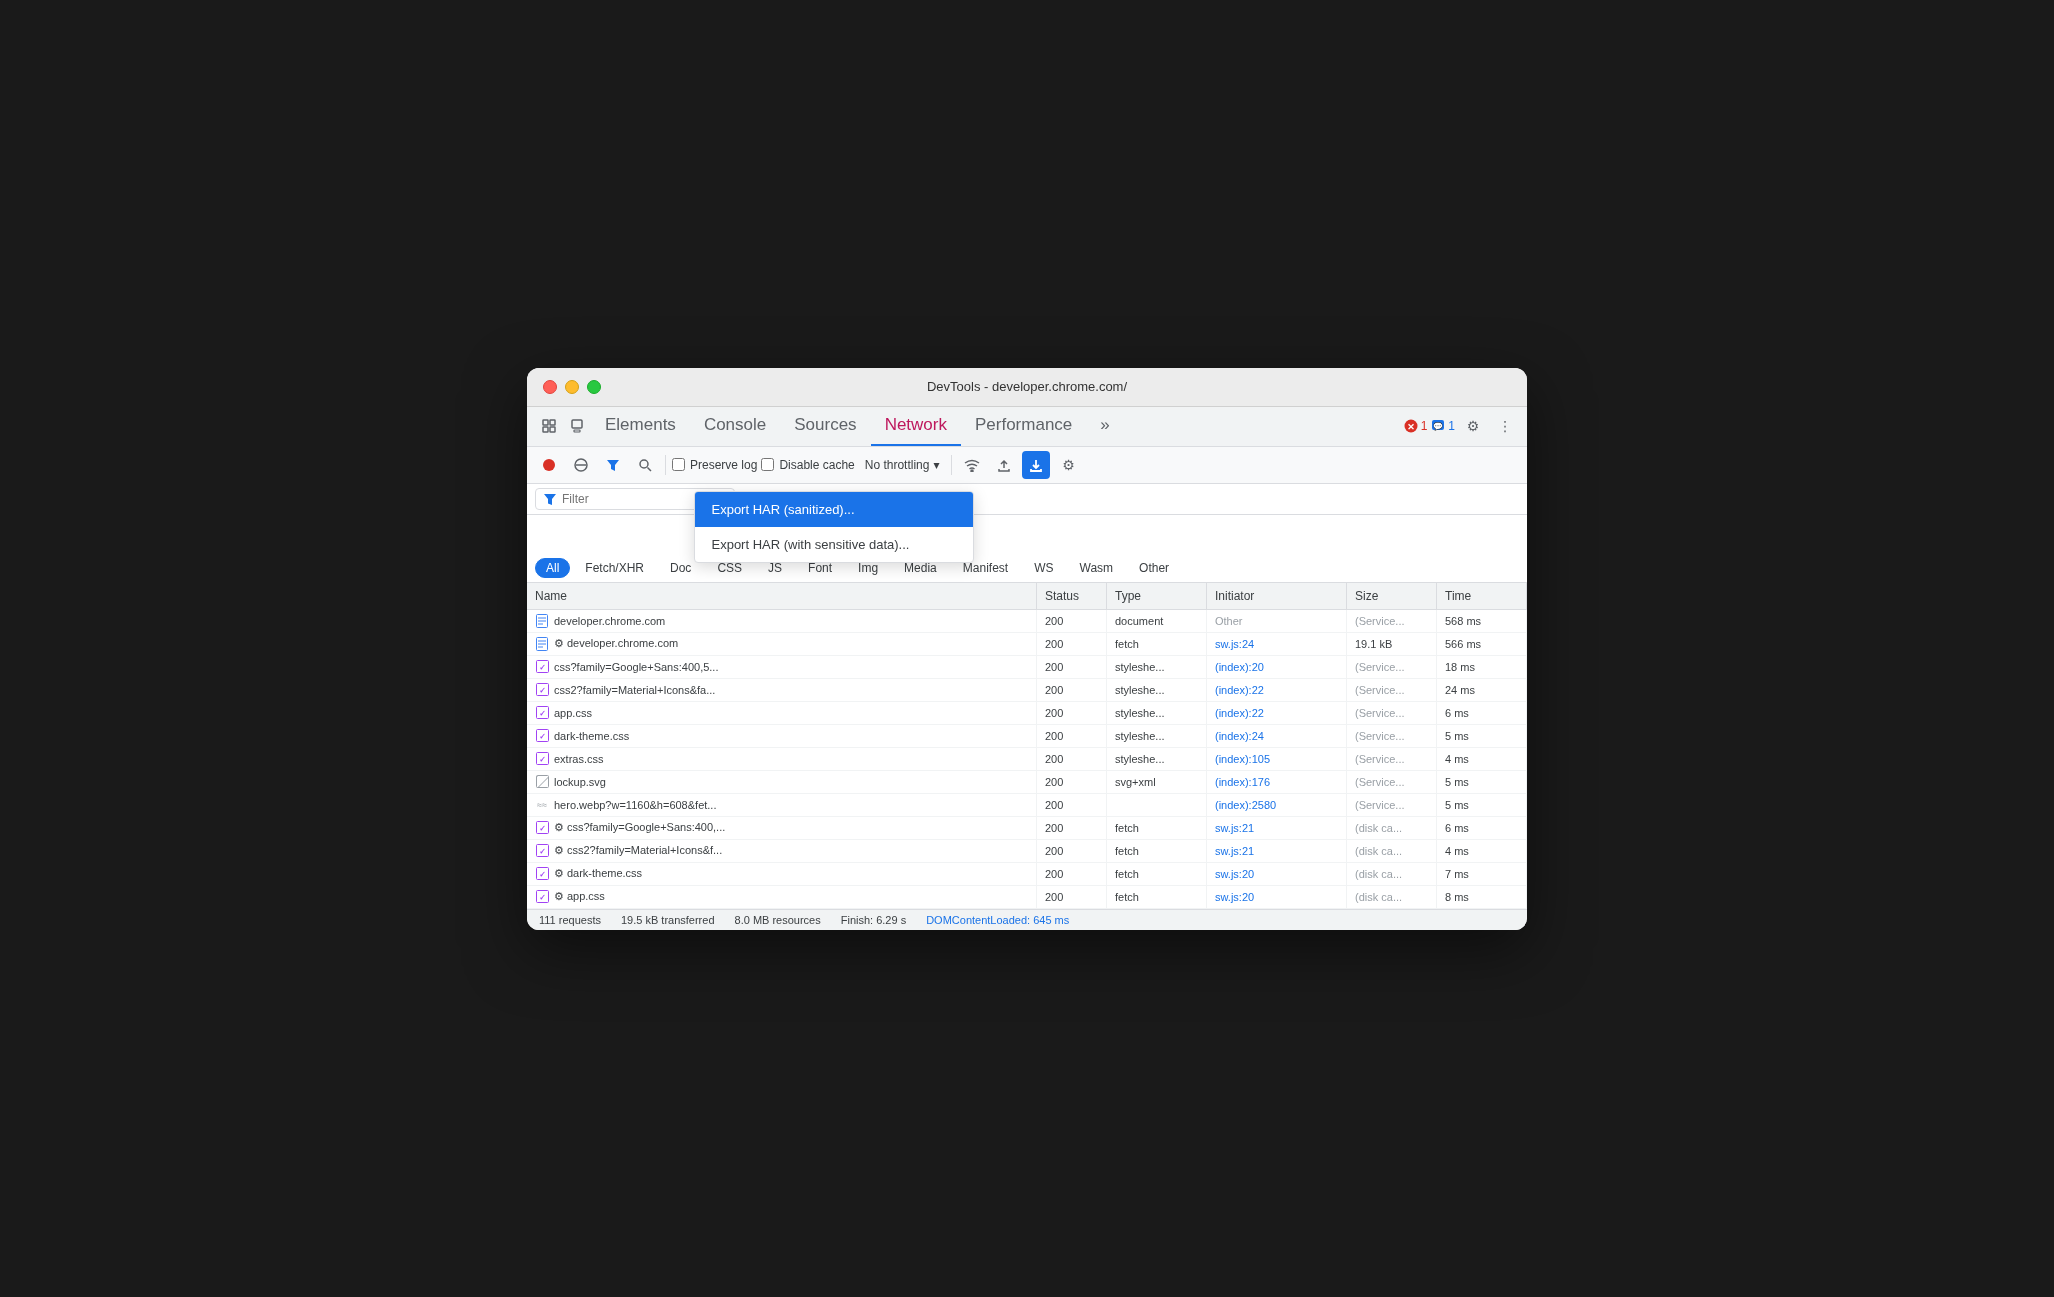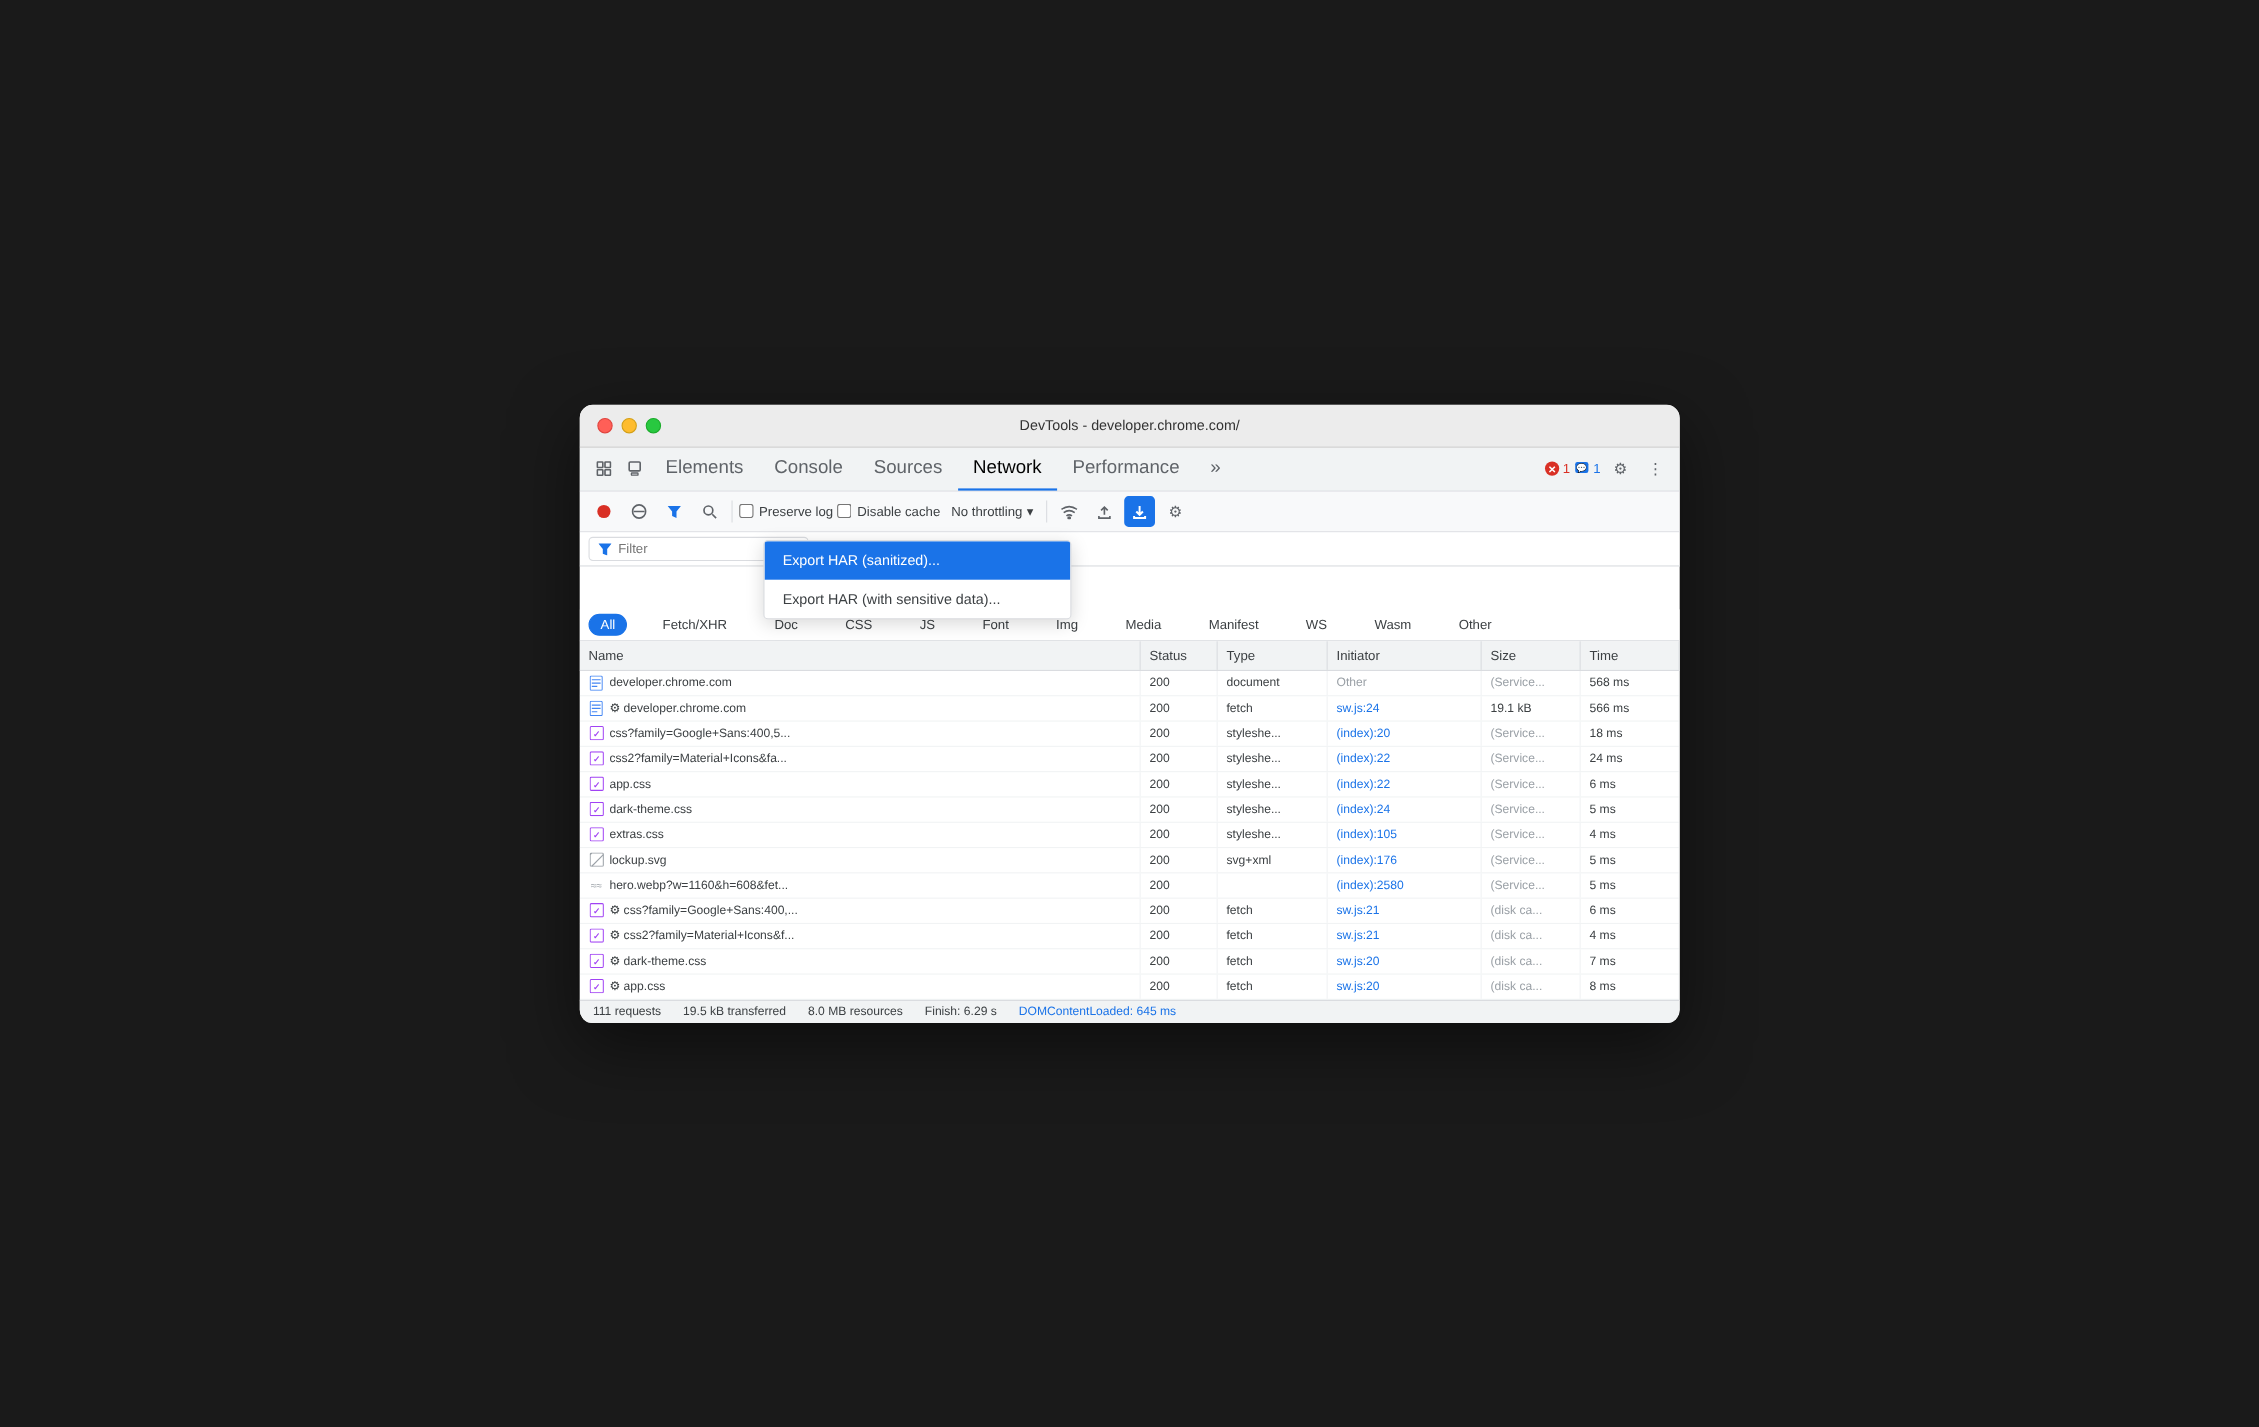--- a/index.html
+++ b/index.html
@@ -73,21 +73,21 @@
       height: 40px;
       display: flex;
       align-items: center;
       font-size: 17px;
       color: #5f6368;
       cursor: pointer;
       border-bottom: 2px solid transparent;
       white-space: nowrap;
     }
     .dt-tab.active {
-      color: #000000;
+      color: #be185d;
       border-bottom: 2px solid #1a73e8;
       font-weight: 500;
     }
     .dt-tabs-spacer { flex: 1; }
     .dt-right-icons {
       display: flex;
       align-items: center;
       gap: 4px;
     }
     .error-badge {
@@ -201,21 +201,21 @@
       cursor: pointer;
       padding: 3px 8px;
       border-radius: 4px;
     }
     .type-filters {
       background: #fff;
       display: flex;
       align-items: center;
       padding: 4px 8px;
       border-bottom: 1px solid #dadce0;
-      gap: 21px;
+      gap: 4px;
       flex-wrap: wrap;
       margin-top: 39px;
     }
     .type-btn {
       padding: 2px 10px;
       border-radius: 10px;
       font-size: 12px;
       cursor: pointer;
       border: 1px solid transparent;
       color: #3c4043;

